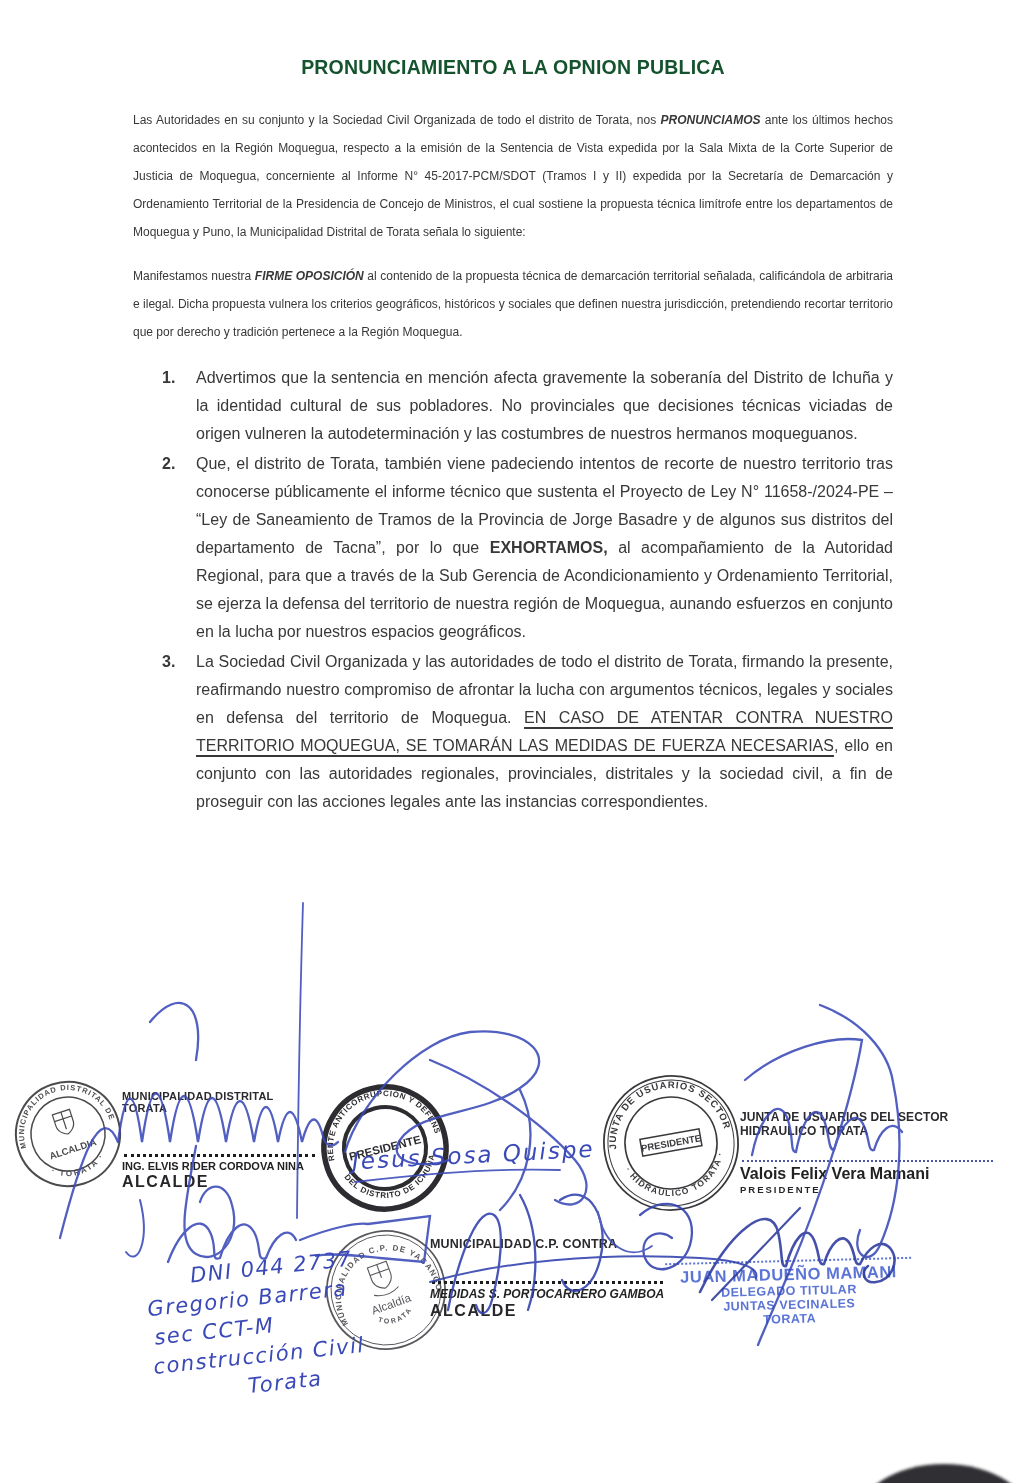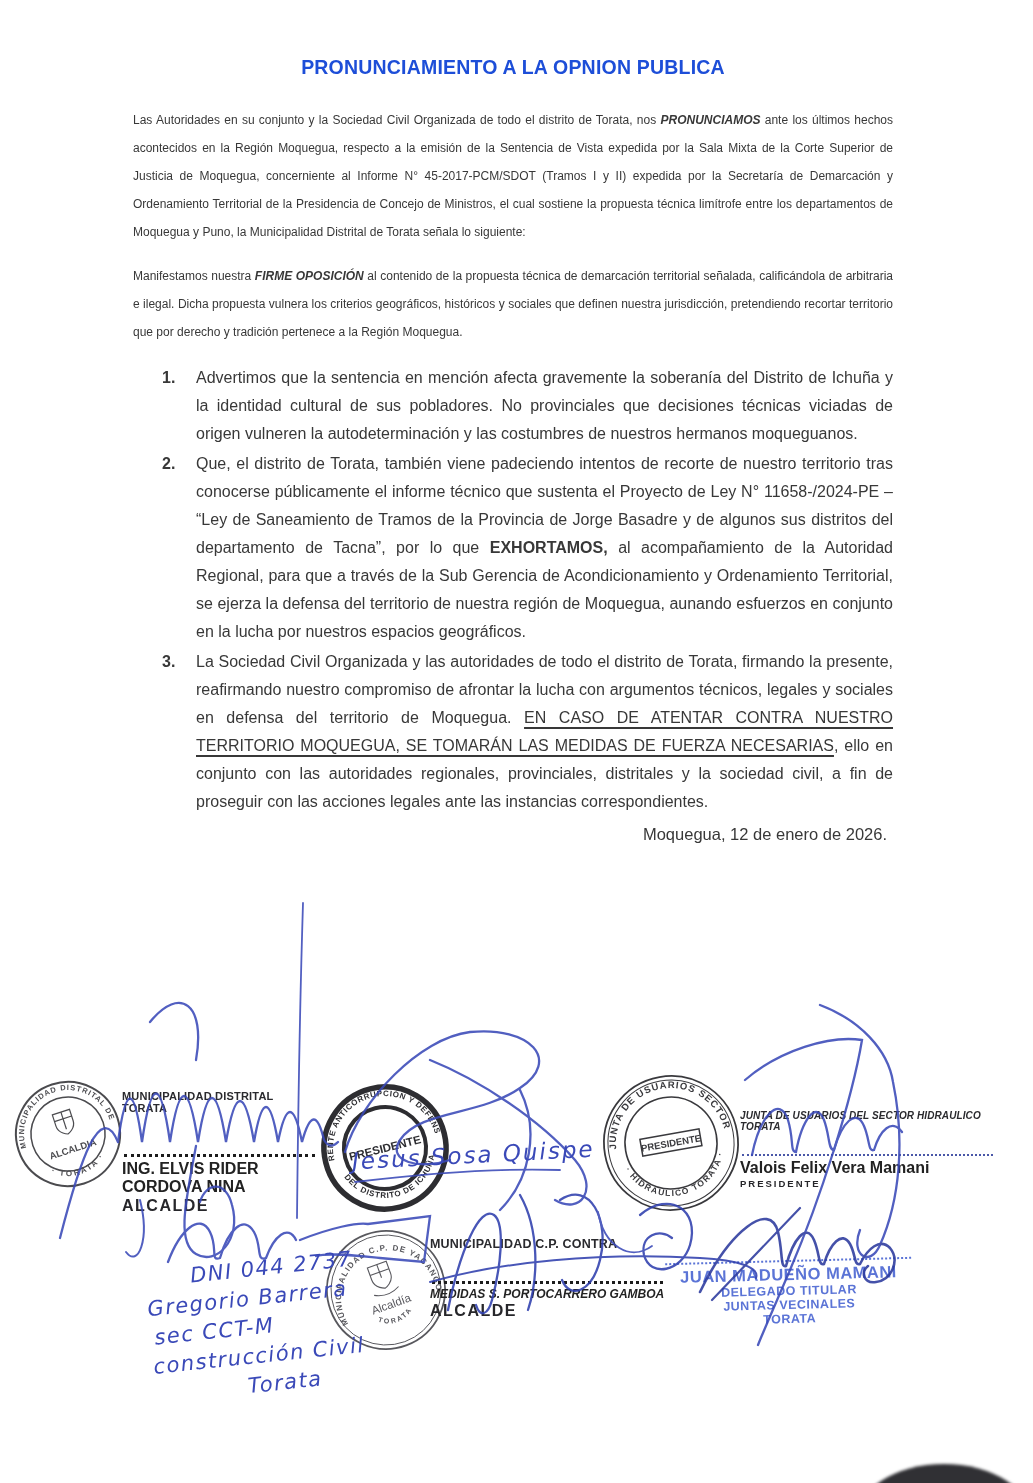--- a/index.html
+++ b/index.html
@@ -2,40 +2,40 @@
 <html><head>
 <meta charset="utf-8">
 <style>
   html,body{margin:0;padding:0;background:#e8e8e8;}
   .page{
     position:relative;width:1033px;height:1483px;background:#ffffff;
     font-family:"Liberation Sans", sans-serif;color:#383838;overflow:hidden;
     margin:0 auto;
   }
   .content{position:absolute;left:133px;top:56px;width:760px;}
-  .title{text-align:center;font-weight:bold;font-size:19.5px;color:#1d4ed8;margin:0 0 27px 0;letter-spacing:0.2px;}
+  .title{text-align:center;font-weight:bold;font-size:19.5px;color:#14532d;margin:0 0 27px 0;letter-spacing:0.2px;}
   .para{font-size:12px;line-height:28px;text-align:justify;margin:0 0 16px 0;}
   .para.p2{margin-bottom:18px;}
   .run-bi{font-weight:bold;font-style:italic;}
   .run-b{font-weight:bold;}
   .run-bu{font-weight:normal;text-decoration:underline;text-decoration-thickness:2px;text-underline-offset:4px;}
   .olist{margin:0;}
   .oitem{display:flex;font-size:16px;line-height:28px;margin:0 0 2px 0;}
   .oitem .num{flex:0 0 34px;padding-left:29px;box-sizing:content-box;font-weight:bold;}
   .oitem .itext{flex:1;text-align:justify;}
   .dateline{font-size:16.5px;text-align:right;padding-right:6px;margin-top:9px;}
 
   
   .sig-block{position:absolute;color:#26262a;}
   .sig-org{font-weight:bold;font-size:11px;letter-spacing:0.2px;color:#2a2a2e;}
-  .sig-org.small{font-size:10px;letter-spacing:0.1px;font-style:italic;}
+  .sig-org.small{font-size:12px;letter-spacing:0.1px;}
   .sig-org.med{font-size:12.5px;}
   .dotline{border-bottom:3px dotted #1c1c1c;height:0;margin:0 2px;}
   .dotline.blue{border-bottom:2.5px dotted #4a57a8;}
-  .sig-name{font-weight:bold;font-size:16px;margin-top:3px;color:#222;}
+  .sig-name{font-weight:bold;font-size:11px;margin-top:3px;color:#222;}
   .sig-role{font-weight:bold;font-size:16px;letter-spacing:1.5px;margin-top:1px;}
   .spacer{height:36px;}
   .hand{font-family:"DejaVu Sans", sans-serif;font-style:italic;color:#3a49b8;}
   .hand-line{white-space:nowrap;}
   .stamp{position:absolute;}
   .stamp text{font-family:"Liberation Sans", sans-serif;}
   .blue-stamp{position:absolute;text-align:center;color:#5b74d6;transform:rotate(-1.5deg);font-weight:bold;}
   .blue-stamp .bs-line1{font-size:16.5px;letter-spacing:0.5px;}
   .blue-stamp .bs-line{font-size:12.5px;letter-spacing:0.5px;}
   .blue-stamp .dotline{border-bottom:2.5px dotted #5b74d6;margin-bottom:3px;}
@@ -63,21 +63,20 @@
       <div class="oitem">
         <span class="num">2.</span>
         <span class="itext"><span>Que, el distrito de Torata, también viene padeciendo intentos de recorte de nuestro territorio tras conocerse públicamente el informe técnico que sustenta el Proyecto de Ley N° 11658-/2024-PE – “Ley de Saneamiento de Tramos de la Provincia de Jorge Basadre y de algunos sus distritos del departamento de Tacna”, por lo que </span><span class="run-b">EXHORTAMOS,</span><span> al acompañamiento de la Autoridad Regional, para que a través de la Sub Gerencia de Acondicionamiento y Ordenamiento Territorial, se ejerza la defensa del territorio de nuestra región de Moquegua, aunando esfuerzos en conjunto en la lucha por nuestros espacios geográficos.</span></span>
       </div>
       <div class="oitem">
         <span class="num">3.</span>
         <span class="itext"><span>La Sociedad Civil Organizada y las autoridades de todo el distrito de Torata, firmando la presente, reafirmando nuestro compromiso de afrontar la lucha con argumentos técnicos, legales y sociales en defensa del territorio de Moquegua. </span><span class="run-bu">EN CASO DE ATENTAR CONTRA NUESTRO TERRITORIO MOQUEGUA, SE TOMARÁN LAS MEDIDAS DE FUERZA NECESARIAS</span><span>, ello en conjunto con las autoridades regionales, provinciales, distritales y la sociedad civil, a fin de proseguir con las acciones legales ante las instancias correspondientes.</span></span>
       </div>
     </div>
 
-    <div class="dateline">Moquegua, 12 de enero de 2026.</div>
   </div>
 
   <svg class="stamp" style="left:-7px;top:1059px;" width="150" height="150" viewBox="0 0 150 150">
     <g transform="rotate(-18 75 75)" fill="none" stroke="#3c3c40" opacity="0.92">
       <circle cx="75" cy="75" r="52" stroke-width="2"></circle>
       <circle cx="75" cy="75" r="37" stroke-width="1.5"></circle>
       <defs>
         <path id="s1top" d="M 31,75 A 44,44 0 0 1 119,75"></path>
         <path id="s1bot" d="M 33,75 A 42,42 0 0 0 117,75"></path>
       </defs>

